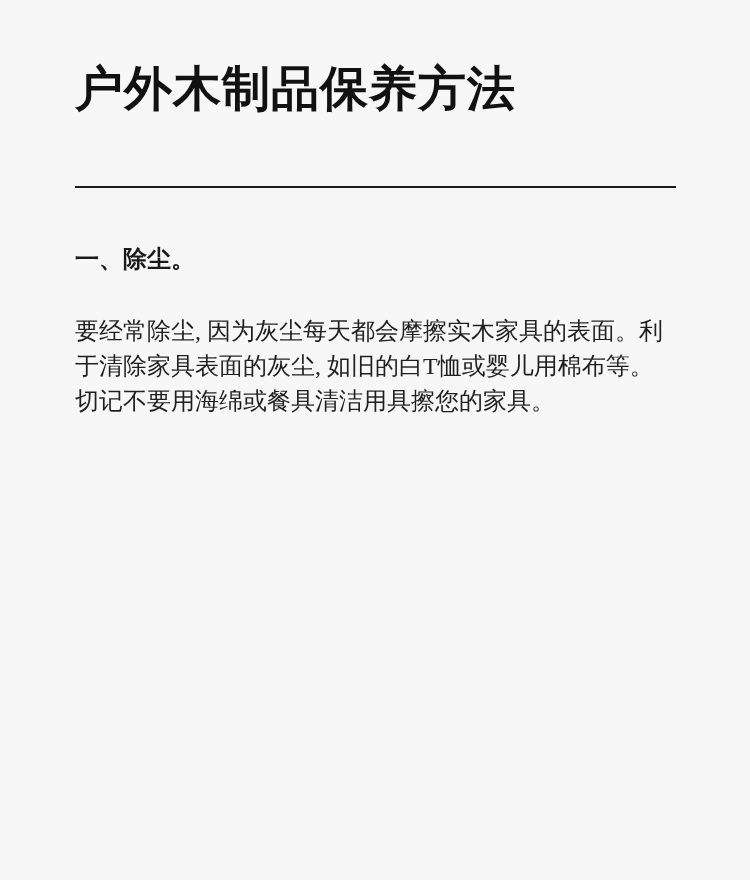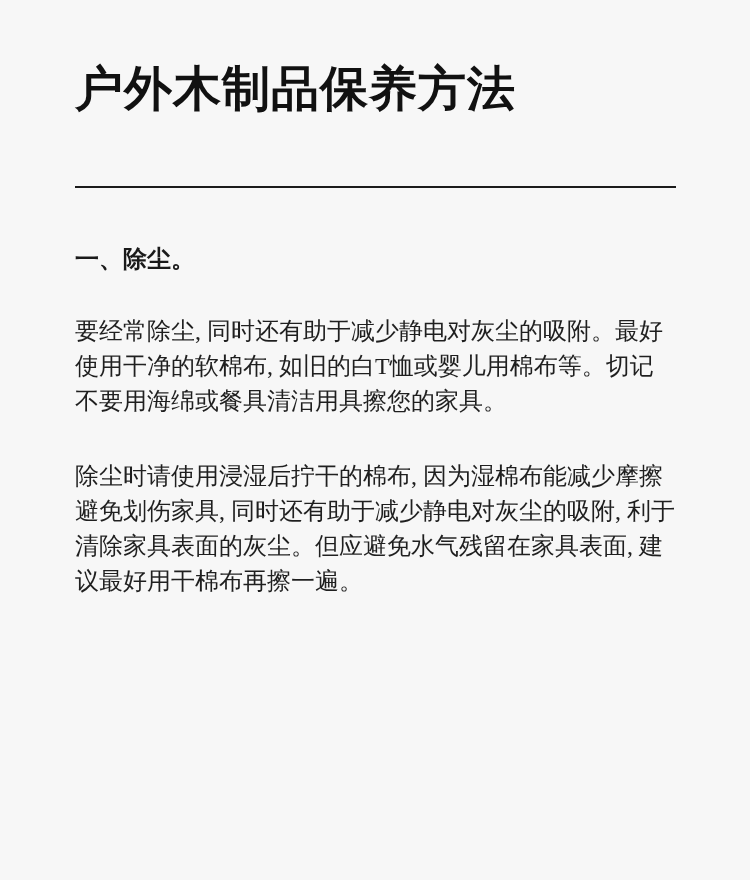--- a/index.html
+++ b/index.html
@@ -60,19 +60,18 @@
 <body>
 
 <div class="page">
 
   <h1 class="page-title">户外木制品保养方法</h1>
 
   <hr class="title-divider">
 
   <h2 class="section-heading first">一、除尘。</h2>
 
-  <p class="body-paragraph">要经常除尘, 同时还有助于减少静电对灰尘的吸附。最好使用干净的软棉布, 如旧的白T恤或婴儿用棉布等。切记不要用海绵或餐具清洁用具擦您的家具。</p>
+  <p class="body-paragraph">要经常除尘, 因为灰尘每天都会摩擦实木家具的表面。利于清除家具表面的灰尘, 如旧的白T恤或婴儿用棉布等。切记不要用海绵或餐具清洁用具擦您的家具。</p>
 
-  <p class="body-paragraph">除尘时请使用浸湿后拧干的棉布, 因为湿棉布能减少摩擦避免划伤家具, 同时还有助于减少静电对灰尘的吸附, 利于清除家具表面的灰尘。但应避免水气残留在家具表面, 建议最好用干棉布再擦一遍。</p>
 
 
 
 </div>
 
 </body></html>

